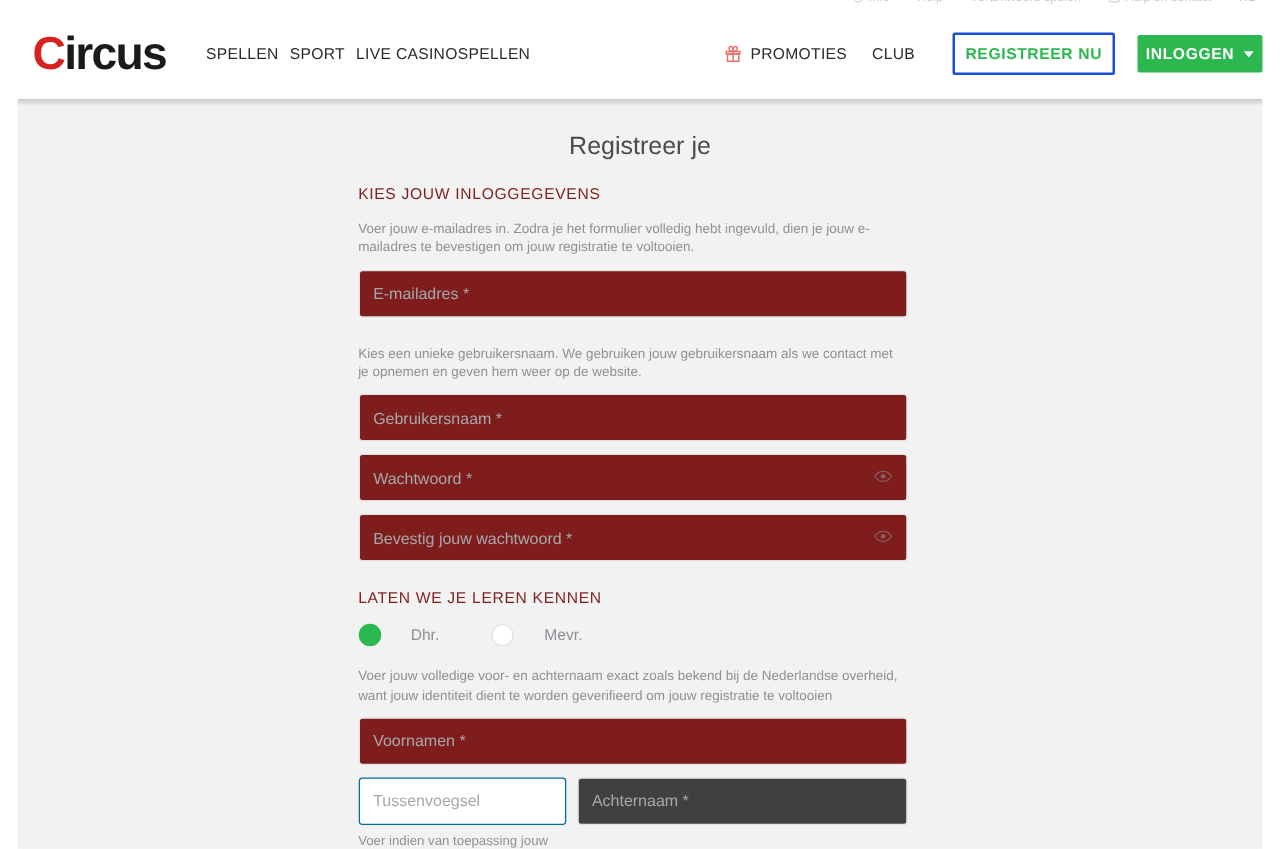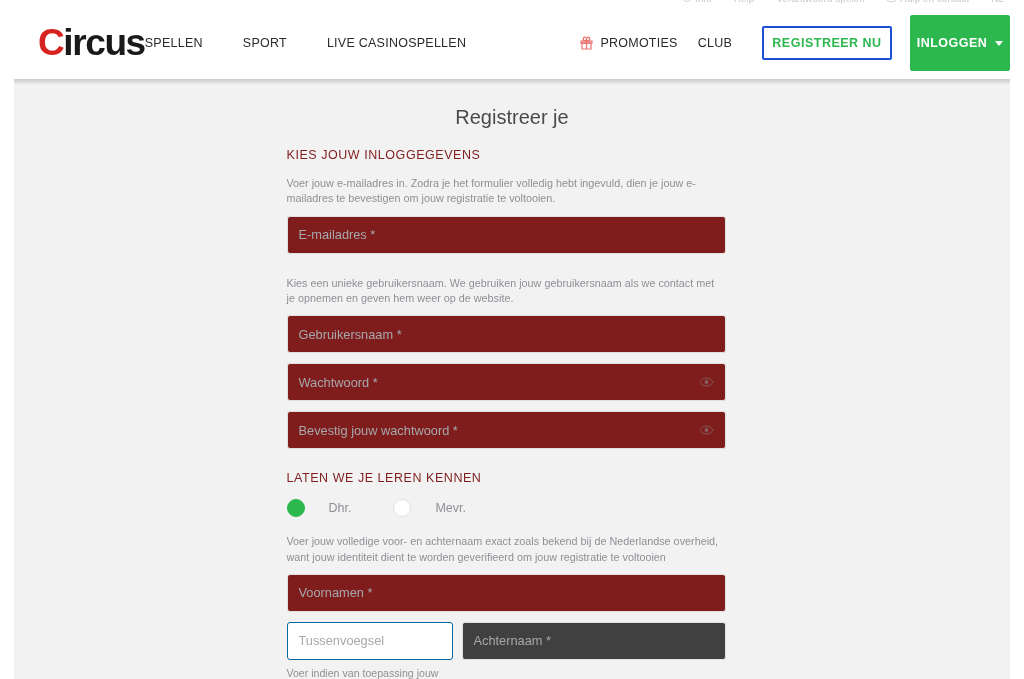--- a/index.html
+++ b/index.html
@@ -37,21 +37,21 @@
     border: 1px solid #d3d3d8; display: inline-block;
   }
   .tb-chat {
     width: 9px; height: 7px; border: 1px solid #d3d3d8;
     border-radius: 2px; display: inline-block;
   }
 
   
   .header {
     position: absolute;
-    left: 16px; right: 0; top: 7px;
+    left: 4px; right: 0; top: 7px;
     height: 72px;
     background: #ffffff;
     display: flex;
     align-items: center;
     padding: 0 14px;
     z-index: 5;
   }
   .logo {
     font-size: 37px;
     font-weight: bold;
@@ -62,21 +62,22 @@
     user-select: none;
     position: relative;
     top: -1px;
   }
   .logo .c-red { color: #d8221f; }
   .logo .i-stem { color: #1a1a1a; position: relative; }
 
   .nav-main {
     display: flex;
     align-items: center;
-    gap: 40px;
+    gap: 9px;
+    margin-left: 32px;
   }
   .nav-link {
     font-size: 12.5px;
     font-weight: 500;
     color: #2a2a2a;
     letter-spacing: .25px;
     text-decoration: none;
     cursor: pointer;
     white-space: nowrap;
   }
@@ -113,21 +114,21 @@
     justify-content: center;
   }
   .btn-register {
     width: 130px; height: 34px;
     background: #ffffff;
     color: #2cb84f;
     border: 2px solid #1d4ed8;
     margin-left: 10px;
   }
   .btn-login {
-    width: 100px; height: 56px;
+    width: 100px; height: 30px;
     background: #2cb84f;
     color: #ffffff;
     border: 1px solid #2cb84f;
     gap: 8px;
     margin-left: -2px;
   }
   .caret {
     width: 0; height: 0;
     border-left: 4px solid transparent;
     border-right: 4px solid transparent;

